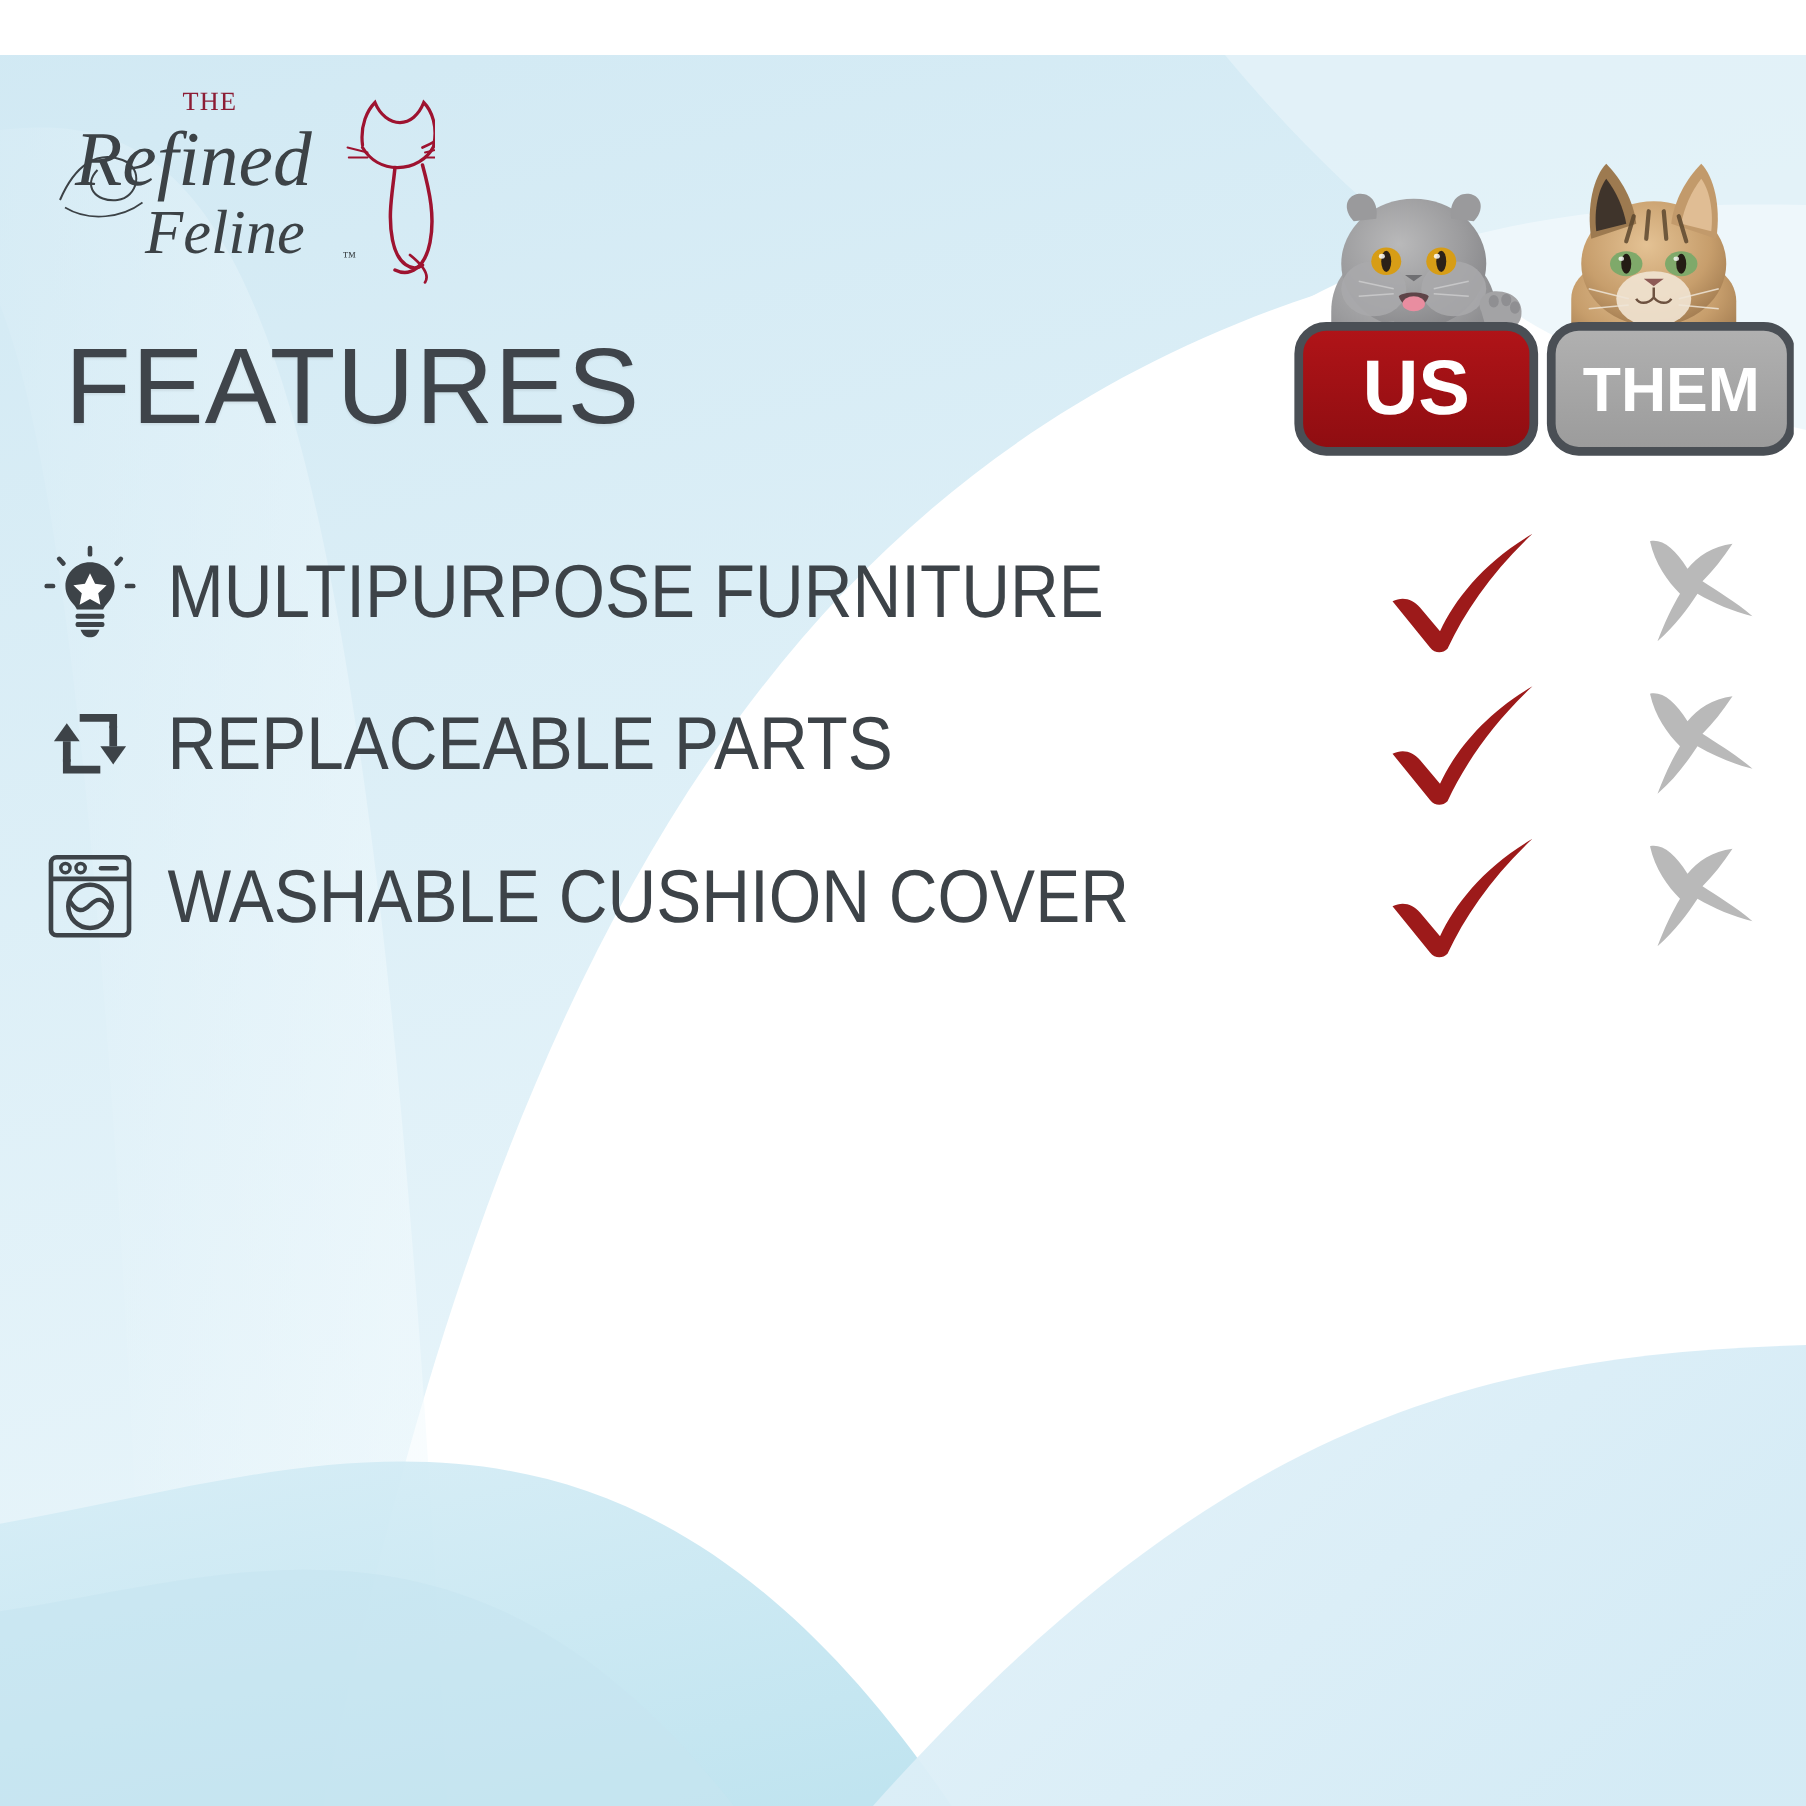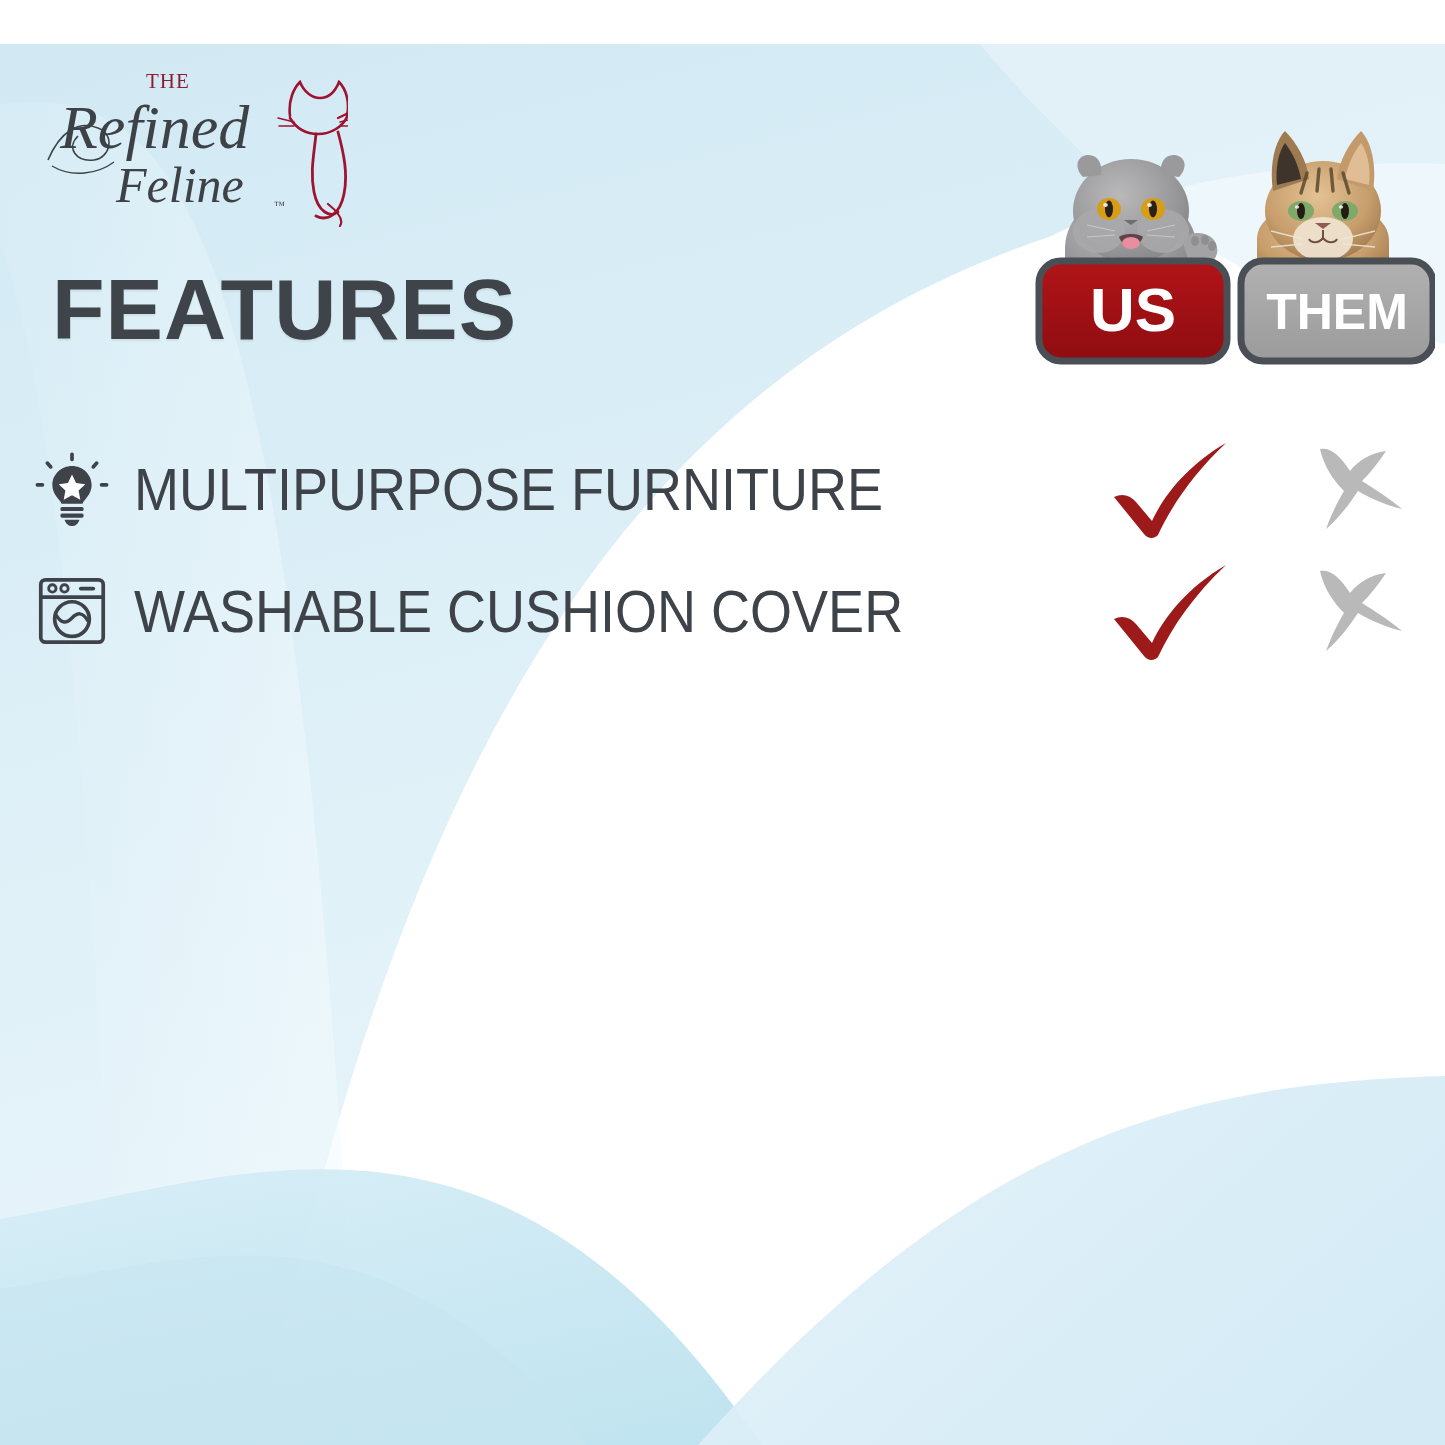--- a/index.html
+++ b/index.html
@@ -32,32 +32,32 @@
   
   #compare {
     position:absolute; right:10px; top:55px;
     width:400px; height:280px; z-index:6;
   }
 
   
   #features-title {
     position:absolute; left:52px; top:222px;
     font-size:86px;
-    font-weight:bold;
+    font-weight:normal;
     letter-spacing:1px;
     color:#3f444a;
     z-index:7;
     line-height:1;
     font-family:"Liberation Sans", sans-serif;
     text-shadow:0 2px 2px rgba(0,0,0,0.07);
   }
 
   
   #rows {
-    position:absolute; left:0; top:384px;
+    position:absolute; left:0; top:368px;
     width:1438px; z-index:7;text-align:right;
   }
   .row {
     position:relative;
     height:122px;
     display:flex;
     align-items:center;
   }
   .row-icon {
     position:absolute; left:26px; top:50%;
@@ -299,20 +299,48 @@
         <path d="M6,58 C14,54 22,56 28,63 L44,82 C56,56 80,26 118,4
                  C86,34 64,66 50,96 C46,100 40,100 36,95 Z" fill="#9d1a1a"></path>
       </svg>
       <svg class="row-cross" viewBox="0 0 110 96">
         <path d="M20,8 C30,6 40,14 50,30 C58,20 70,12 86,10 C78,22 70,32 62,40
                  C74,48 88,56 102,68 C86,64 72,58 58,50 C50,62 40,76 26,88
                  C32,72 38,60 44,50 C34,40 24,26 20,8 Z" fill="#b9b9b9"></path>
       </svg>
     </div>
 
+    <div class="row">
+      <div class="row-icon">
+        <svg viewBox="0 0 64 64" width="70" height="66">
+          <g fill="none" stroke="#3d4348" stroke-width="6" stroke-linejoin="miter" stroke-linecap="butt">
+            <path d="M14,44 L14,52 L40,52"></path>
+            <path d="M50,20 L50,12 L24,12"></path>
+          </g>
+          <g fill="#3d4348">
+            <path d="M14,16 L24,30 L4,30 Z"></path>
+            <path d="M50,48 L60,34 L40,34 Z"></path>
+          </g>
+          <g fill="none" stroke="#3d4348" stroke-width="6">
+            <path d="M14,30 L14,46"></path>
+            <path d="M50,34 L50,18"></path>
+          </g>
+        </svg>
+      </div>
+      <div class="row-label">REPLACEABLE PARTS</div>
+      <svg class="row-check" viewBox="0 0 128 100">
+        <path d="M6,58 C14,54 22,56 28,63 L44,82 C56,56 80,26 118,4
+                 C86,34 64,66 50,96 C46,100 40,100 36,95 Z" fill="#9d1a1a"></path>
+      </svg>
+      <svg class="row-cross" viewBox="0 0 110 96">
+        <path d="M20,8 C30,6 40,14 50,30 C58,20 70,12 86,10 C78,22 70,32 62,40
+                 C74,48 88,56 102,68 C86,64 72,58 58,50 C50,62 40,76 26,88
+                 C32,72 38,60 44,50 C34,40 24,26 20,8 Z" fill="#b9b9b9"></path>
+      </svg>
+    </div>
 
 
     <div class="row">
       <div class="row-icon">
         <svg viewBox="0 0 64 64" width="74" height="74">
           <rect x="5" y="5" width="54" height="54" rx="4" ry="4" fill="none" stroke="#3d4348" stroke-width="3.2"></rect>
           <line x1="5" y1="20" x2="59" y2="20" stroke="#3d4348" stroke-width="3.2"></line>
           <circle cx="15" cy="12.5" r="3.2" fill="none" stroke="#3d4348" stroke-width="2.4"></circle>
           <circle cx="25.5" cy="12.5" r="3.2" fill="none" stroke="#3d4348" stroke-width="2.4"></circle>
           <rect x="38" y="11" width="14" height="3.2" rx="1.6" fill="#3d4348"></rect>

